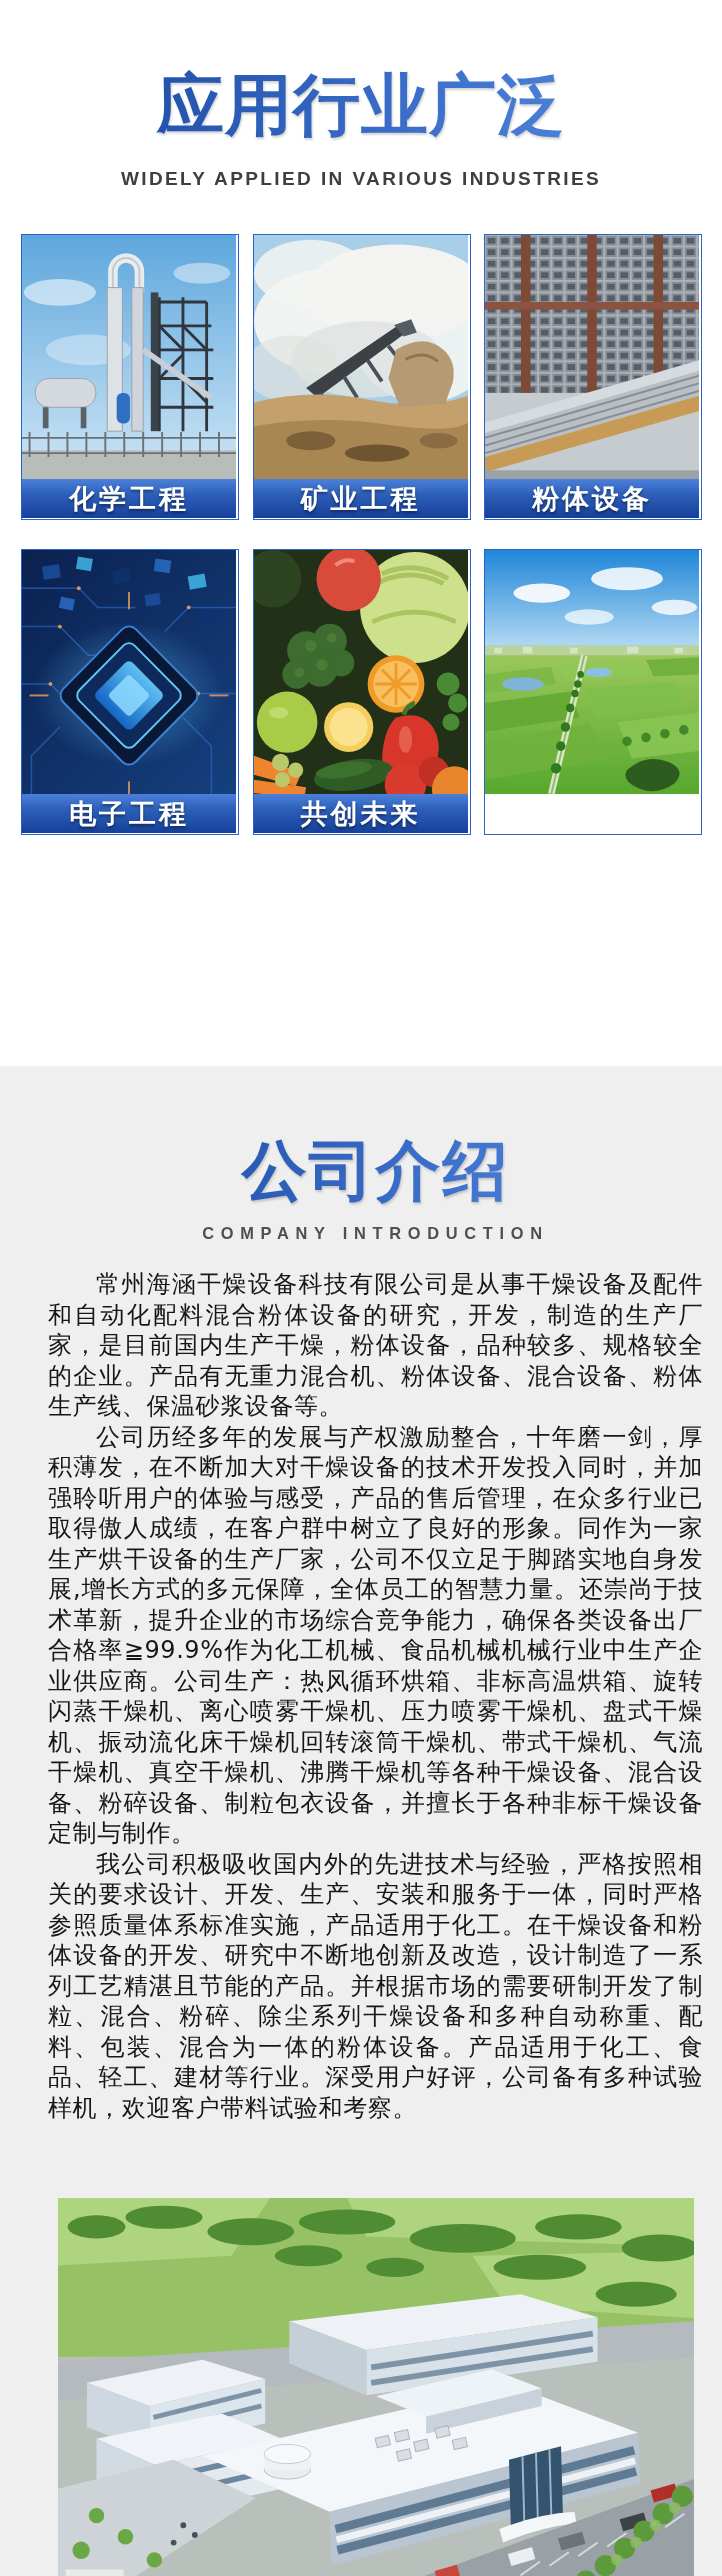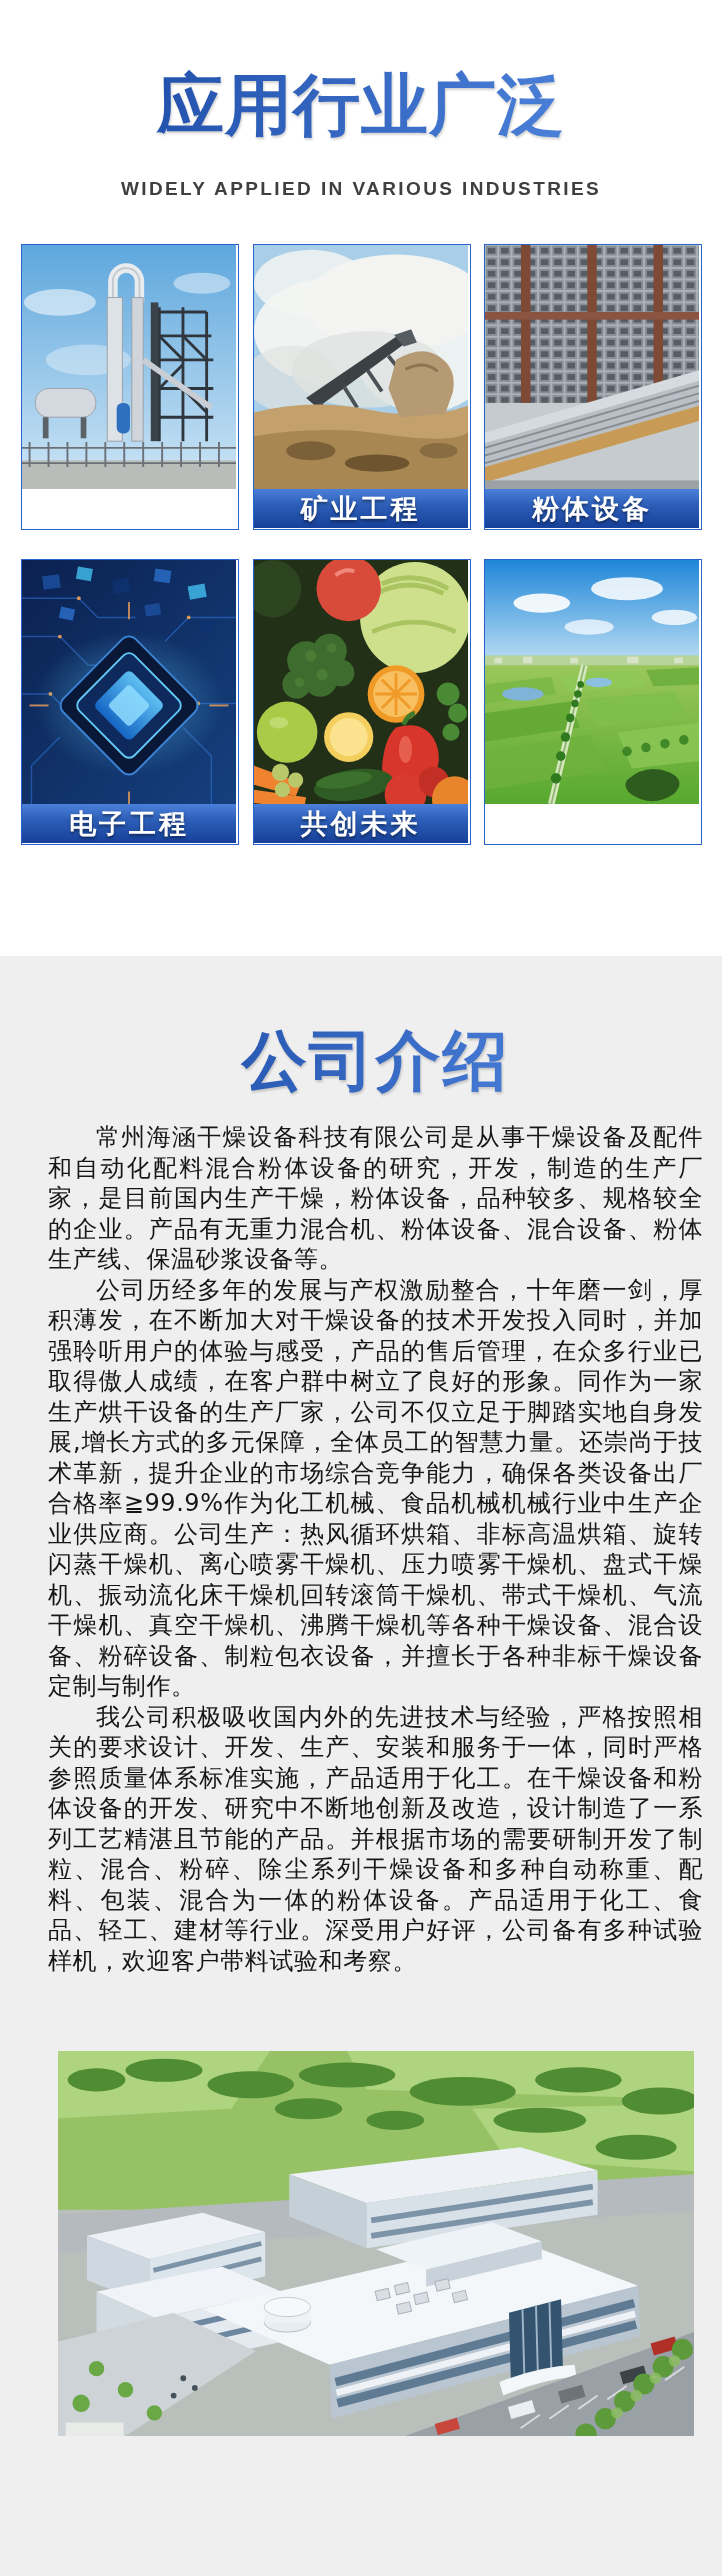--- a/index.html
+++ b/index.html
@@ -1,30 +1,30 @@
 <!DOCTYPE html>
 <html><head>
 <meta charset="utf-8">
 <style>
   html,body { margin:0; padding:0; background:#ffffff; }
   body { width:722px; font-family:"Liberation Sans","DejaVu Sans",sans-serif; }
   .page { width:722px; height:2576px; overflow:hidden; background:#ffffff; }
 
   
-  .sec1 { height:956px; box-sizing:border-box; padding-top:60px; background:#ffffff; }
+  .sec1 { height:1066px; box-sizing:border-box; padding-top:60px; background:#ffffff; }
   .big-title {
     margin:0; text-align:center; font-weight:bold;
     font-size:67px; line-height:91px; letter-spacing:1px;
     background:linear-gradient(100deg,#1e4da8 15%,#4f85de 85%);
     -webkit-background-clip:text; background-clip:text; color:transparent;
     filter:drop-shadow(1.9px 2.9px 1px rgba(0,0,0,0.18));
     font-family:"DejaVu Sans",sans-serif;
   }
   .sub1 {
-    margin-top:25px; height:25px; line-height:25px; text-align:center;
+    margin-top:15px; height:25px; line-height:25px; text-align:center;
     font-size:19px; font-weight:bold; color:#3f3f3f; letter-spacing:2.4px;
   }
   .grid { margin:43px 21px 0; display:grid; grid-template-columns:repeat(3,218px); gap:29px 13.5px; }
   .card { width:218px; height:286px; box-sizing:border-box; border:1.9px solid #2a63cc; background:#fff; }
   .card .img { width:214px; height:244px; overflow:hidden; }
   .card .img svg { display:block; width:214px; height:244px; }
   .card .label {
     width:214px; height:39px; line-height:39px; text-align:center;
     color:#ffffff; font-size:27px; font-weight:bold; letter-spacing:2.9px;
     background:linear-gradient(180deg,#4b80da 0%,#2d5fb8 40%,#16409a 100%);
@@ -94,20 +94,21 @@
               <rect x="62" y="180" width="6" height="22" fill="#5a6268"></rect>
             <rect x="100" y="165" width="14" height="32" rx="6" fill="#2f6fc0"></rect>
             <path d="M128 120 L200 170" stroke="#c8ced4" stroke-width="6"></path>
             <rect y="225" width="226" height="30" fill="#b9bdb9"></rect>
             <g stroke="#6a7076" stroke-width="2">
               <path d="M0 212 h226 M0 228 h226"></path>
               <path d="M8 206 v26 M28 206 v26 M48 206 v26 M68 206 v26 M88 206 v26 M108 206 v26 M128 206 v26 M148 206 v26 M168 206 v26 M188 206 v26 M208 206 v26"></path>
             </g>
           </svg>
         </div>
+        <div class="label">化学工程</div>
       </div>
 
       <div class="card">
         <div class="img">
           <svg viewBox="0 0 226 255" preserveAspectRatio="none">
             <rect width="226" height="255" fill="#a9cfe8"></rect>
             <g fill="#f3f4f2">
               <ellipse cx="150" cy="60" rx="95" ry="50"></ellipse>
               <ellipse cx="80" cy="90" rx="80" ry="55" opacity=".95"></ellipse>
               <ellipse cx="180" cy="120" rx="70" ry="55" opacity=".9"></ellipse>
@@ -344,20 +345,21 @@
             <path d="M150 230 q20 -18 45 -8 q18 8 5 22 q-20 14 -40 4 q-16 -8 -10 -18z" fill="#2e5c1e"></path>
           </svg>
         </div>
       </div>
 
     </div>
   </div>
 
   <div class="sec2">
     <h2 class="big-title2">公司介绍</h2>
+    <div class="sub2">COMPANY INTRODUCTION</div>
 
     <div class="body-text">
       <p>常州海涵干燥设备科技有限公司是从事干燥设备及配件和自动化配料混合粉体设备的研究，开发，制造的生产厂家，是目前国内生产干燥，粉体设备，品种较多、规格较全的企业。产品有无重力混合机、粉体设备、混合设备、粉体生产线、保温砂浆设备等。</p>
       <p>公司历经多年的发展与产权激励整合，十年磨一剑，厚积薄发，在不断加大对干燥设备的技术开发投入同时，并加强聆听用户的体验与感受，产品的售后管理，在众多行业已取得傲人成绩，在客户群中树立了良好的形象。同作为一家生产烘干设备的生产厂家，公司不仅立足于脚踏实地自身发展,增长方式的多元保障，全体员工的智慧力量。还崇尚于技术革新，提升企业的市场综合竞争能力，确保各类设备出厂合格率≧99.9%作为化工机械、食品机械机械行业中生产企业供应商。公司生产：热风循环烘箱、非标高温烘箱、旋转闪蒸干燥机、离心喷雾干燥机、压力喷雾干燥机、盘式干燥机、振动流化床干燥机回转滚筒干燥机、带式干燥机、气流干燥机、真空干燥机、沸腾干燥机等各种干燥设备、混合设备、粉碎设备、制粒包衣设备，并擅长于各种非标干燥设备定制与制作。</p>
       <p>我公司积极吸收国内外的先进技术与经验，严格按照相关的要求设计、开发、生产、安装和服务于一体，同时严格参照质量体系标准实施，产品适用于化工。在干燥设备和粉体设备的开发、研究中不断地创新及改造，设计制造了一系列工艺精湛且节能的产品。并根据市场的需要研制开发了制粒、混合、粉碎、除尘系列干燥设备和多种自动称重、配料、包装、混合为一体的粉体设备。产品适用于化工、食品、轻工、建材等行业。深受用户好评，公司备有多种试验样机，欢迎客户带料试验和考察。</p>
     </div>
 
     <div class="photo">
       <svg viewBox="0 0 660 400" preserveAspectRatio="none">
         <rect width="660" height="400" fill="#b9c0bb"></rect>

